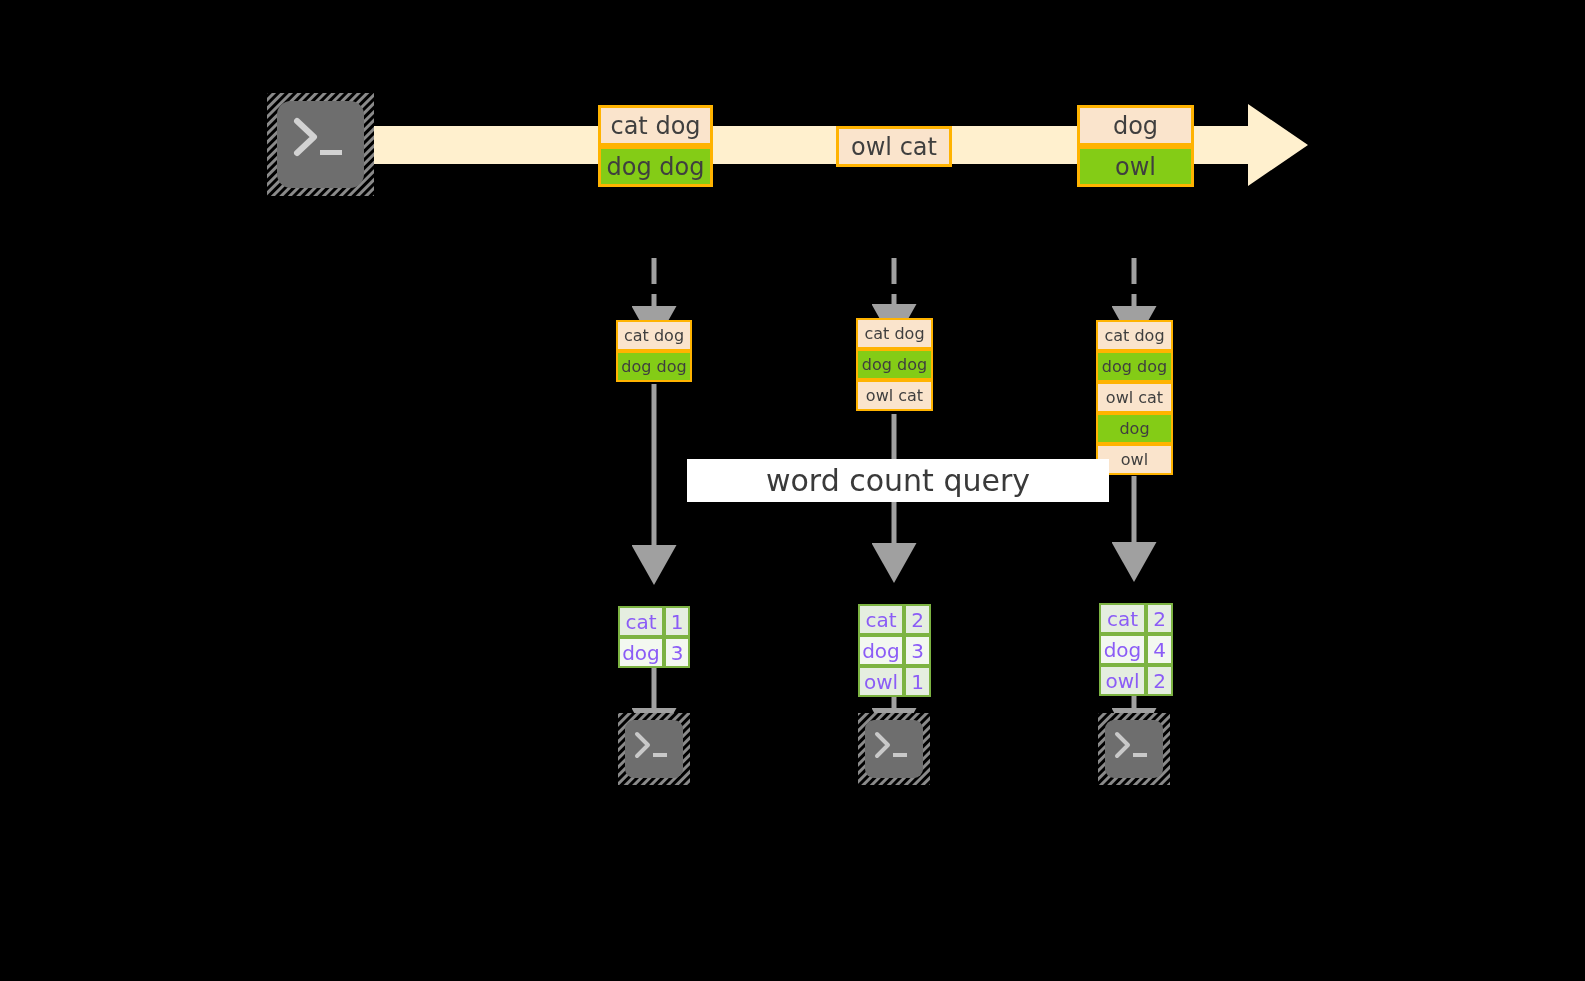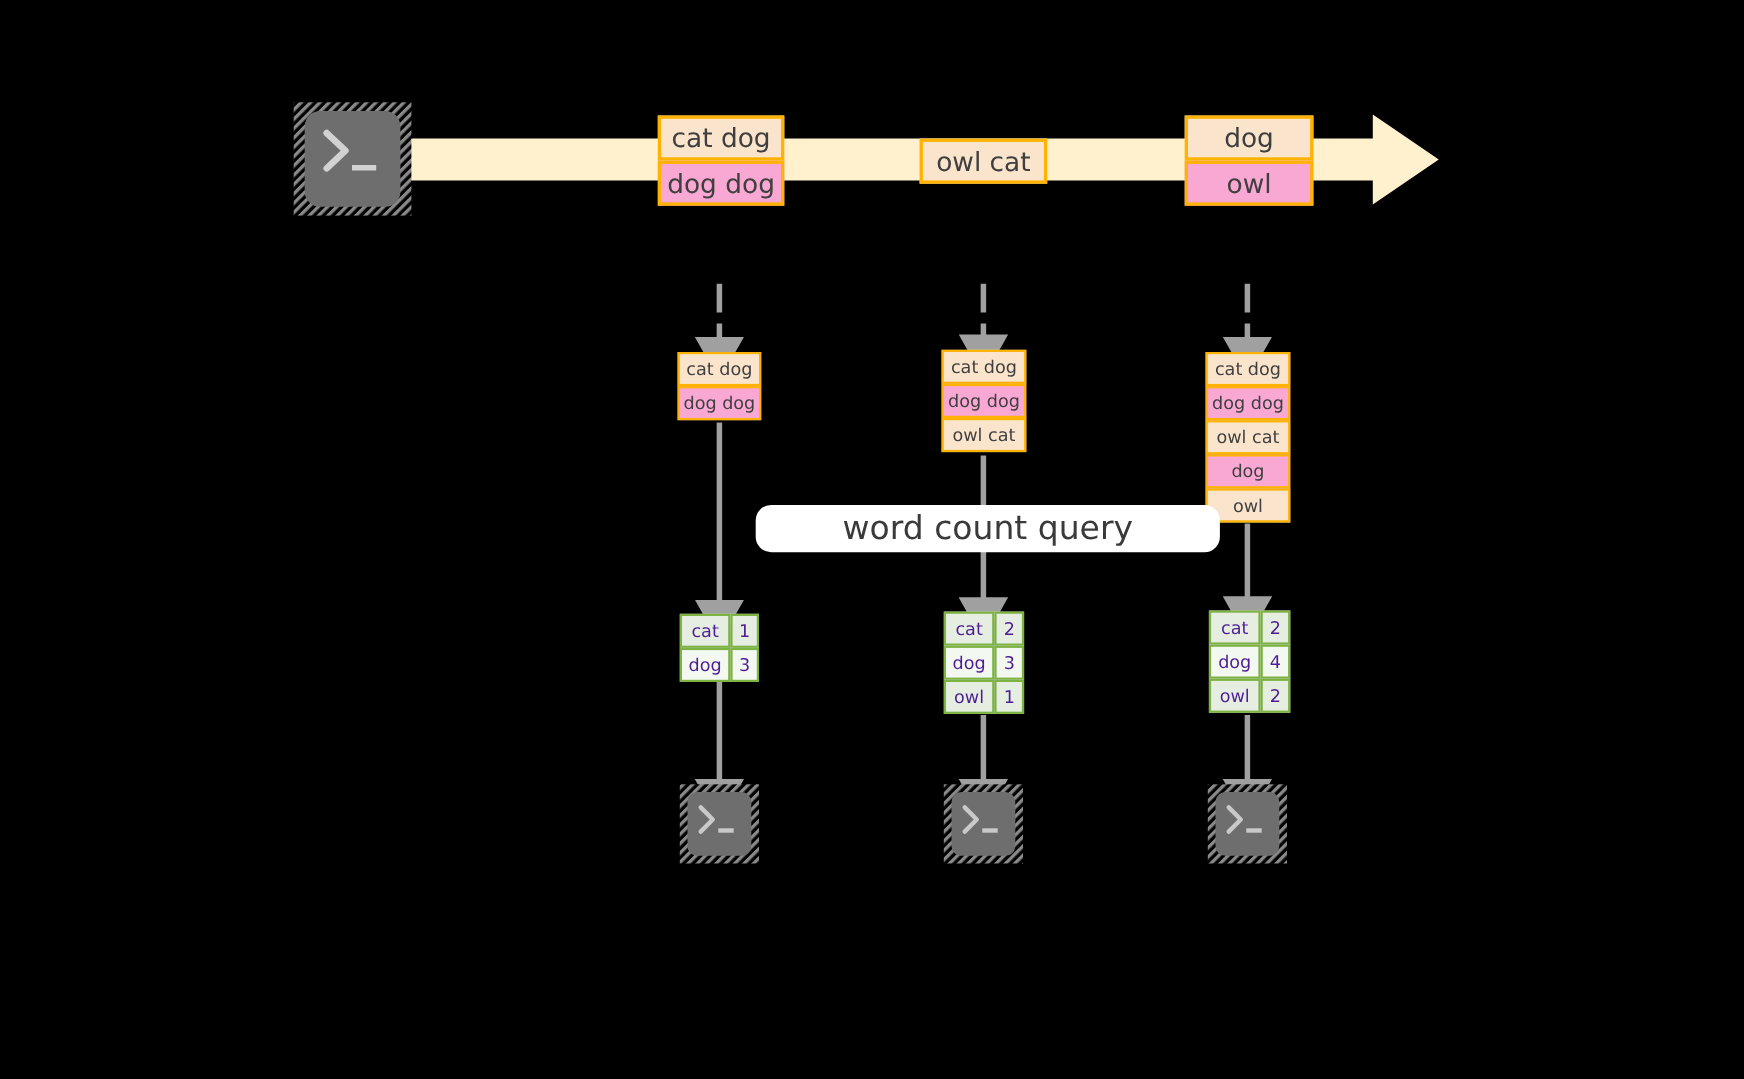--- a/index.html
+++ b/index.html
@@ -34,21 +34,21 @@
     box-sizing: border-box;
     border: 3px solid #FFB300;
     display: flex;
     align-items: center;
     justify-content: center;
     font-size: 24px;
     color: #3f3f3f;
     white-space: nowrap;
   }
   .fill-dark  { background: #FAE4CC; }
-  .fill-light { background: #f9a8d4; }
+  .fill-light { background: #84cc16; }
 
   
   .tbl-cell {
     position: absolute;
     box-sizing: border-box;
     border: 2px solid #FFB300;
     display: flex;
     align-items: center;
     justify-content: center;
     font-size: 16px;
@@ -57,23 +57,24 @@
   }
 
   
   .res-cell {
     position: absolute;
     box-sizing: border-box;
     border: 2px solid #7CB342;
     display: flex;
     align-items: center;
     justify-content: center;
-    font-size: 16px;
-    color: #4c1d95;
+    font-size: 20px;
+    color: #8b5cf6;
     white-space: nowrap;
+    margin-top: 48px;
   }
   .g-dark  { background: #E5EEE0; }
   .g-light { background: #F3F8F0; }
   .res-key { justify-content: center; }
   .res-val { justify-content: center; }
 
   
   #query-banner {
     position: absolute;
     background: #FFFFFF;
@@ -164,21 +165,21 @@
   <div class="tbl-cell fill-dark" style="left:856px; top:318px; width:77px; height:31px;">cat dog</div>
   <div class="tbl-cell fill-light" style="left:856px; top:349px; width:77px; height:31px;">dog dog</div>
   <div class="tbl-cell fill-dark" style="left:856px; top:380px; width:77px; height:31px;">owl cat</div>
 
   <div class="tbl-cell fill-dark" style="left:1096px; top:320px; width:77px; height:31px;">cat dog</div>
   <div class="tbl-cell fill-light" style="left:1096px; top:351px; width:77px; height:31px;">dog dog</div>
   <div class="tbl-cell fill-dark" style="left:1096px; top:382px; width:77px; height:31px;">owl cat</div>
   <div class="tbl-cell fill-light" style="left:1096px; top:413px; width:77px; height:31px;">dog</div>
   <div class="tbl-cell fill-dark" style="left:1096px; top:444px; width:77px; height:31px;">owl</div>
 
-  <div id="query-banner" style="left:687px; top:459px; width:422px; height:43px;border-radius:14px;">word count query</div>
+  <div id="query-banner" style="left:687px; top:459px; width:422px; height:43px;">word count query</div>
 
   <div class="res-cell g-dark res-key" style="left:618px; top:558px; width:46px; height:31px;">cat</div>
   <div class="res-cell g-dark res-val" style="left:664px; top:558px; width:26px; height:31px;">1</div>
   <div class="res-cell g-light res-key" style="left:618px; top:589px; width:46px; height:31px;">dog</div>
   <div class="res-cell g-light res-val" style="left:664px; top:589px; width:26px; height:31px;">3</div>
 
   <div class="res-cell g-dark res-key" style="left:858px; top:556px; width:46px; height:31px;">cat</div>
   <div class="res-cell g-dark res-val" style="left:904px; top:556px; width:27px; height:31px;">2</div>
   <div class="res-cell g-light res-key" style="left:858px; top:587px; width:46px; height:31px;">dog</div>
   <div class="res-cell g-light res-val" style="left:904px; top:587px; width:27px; height:31px;">3</div>

